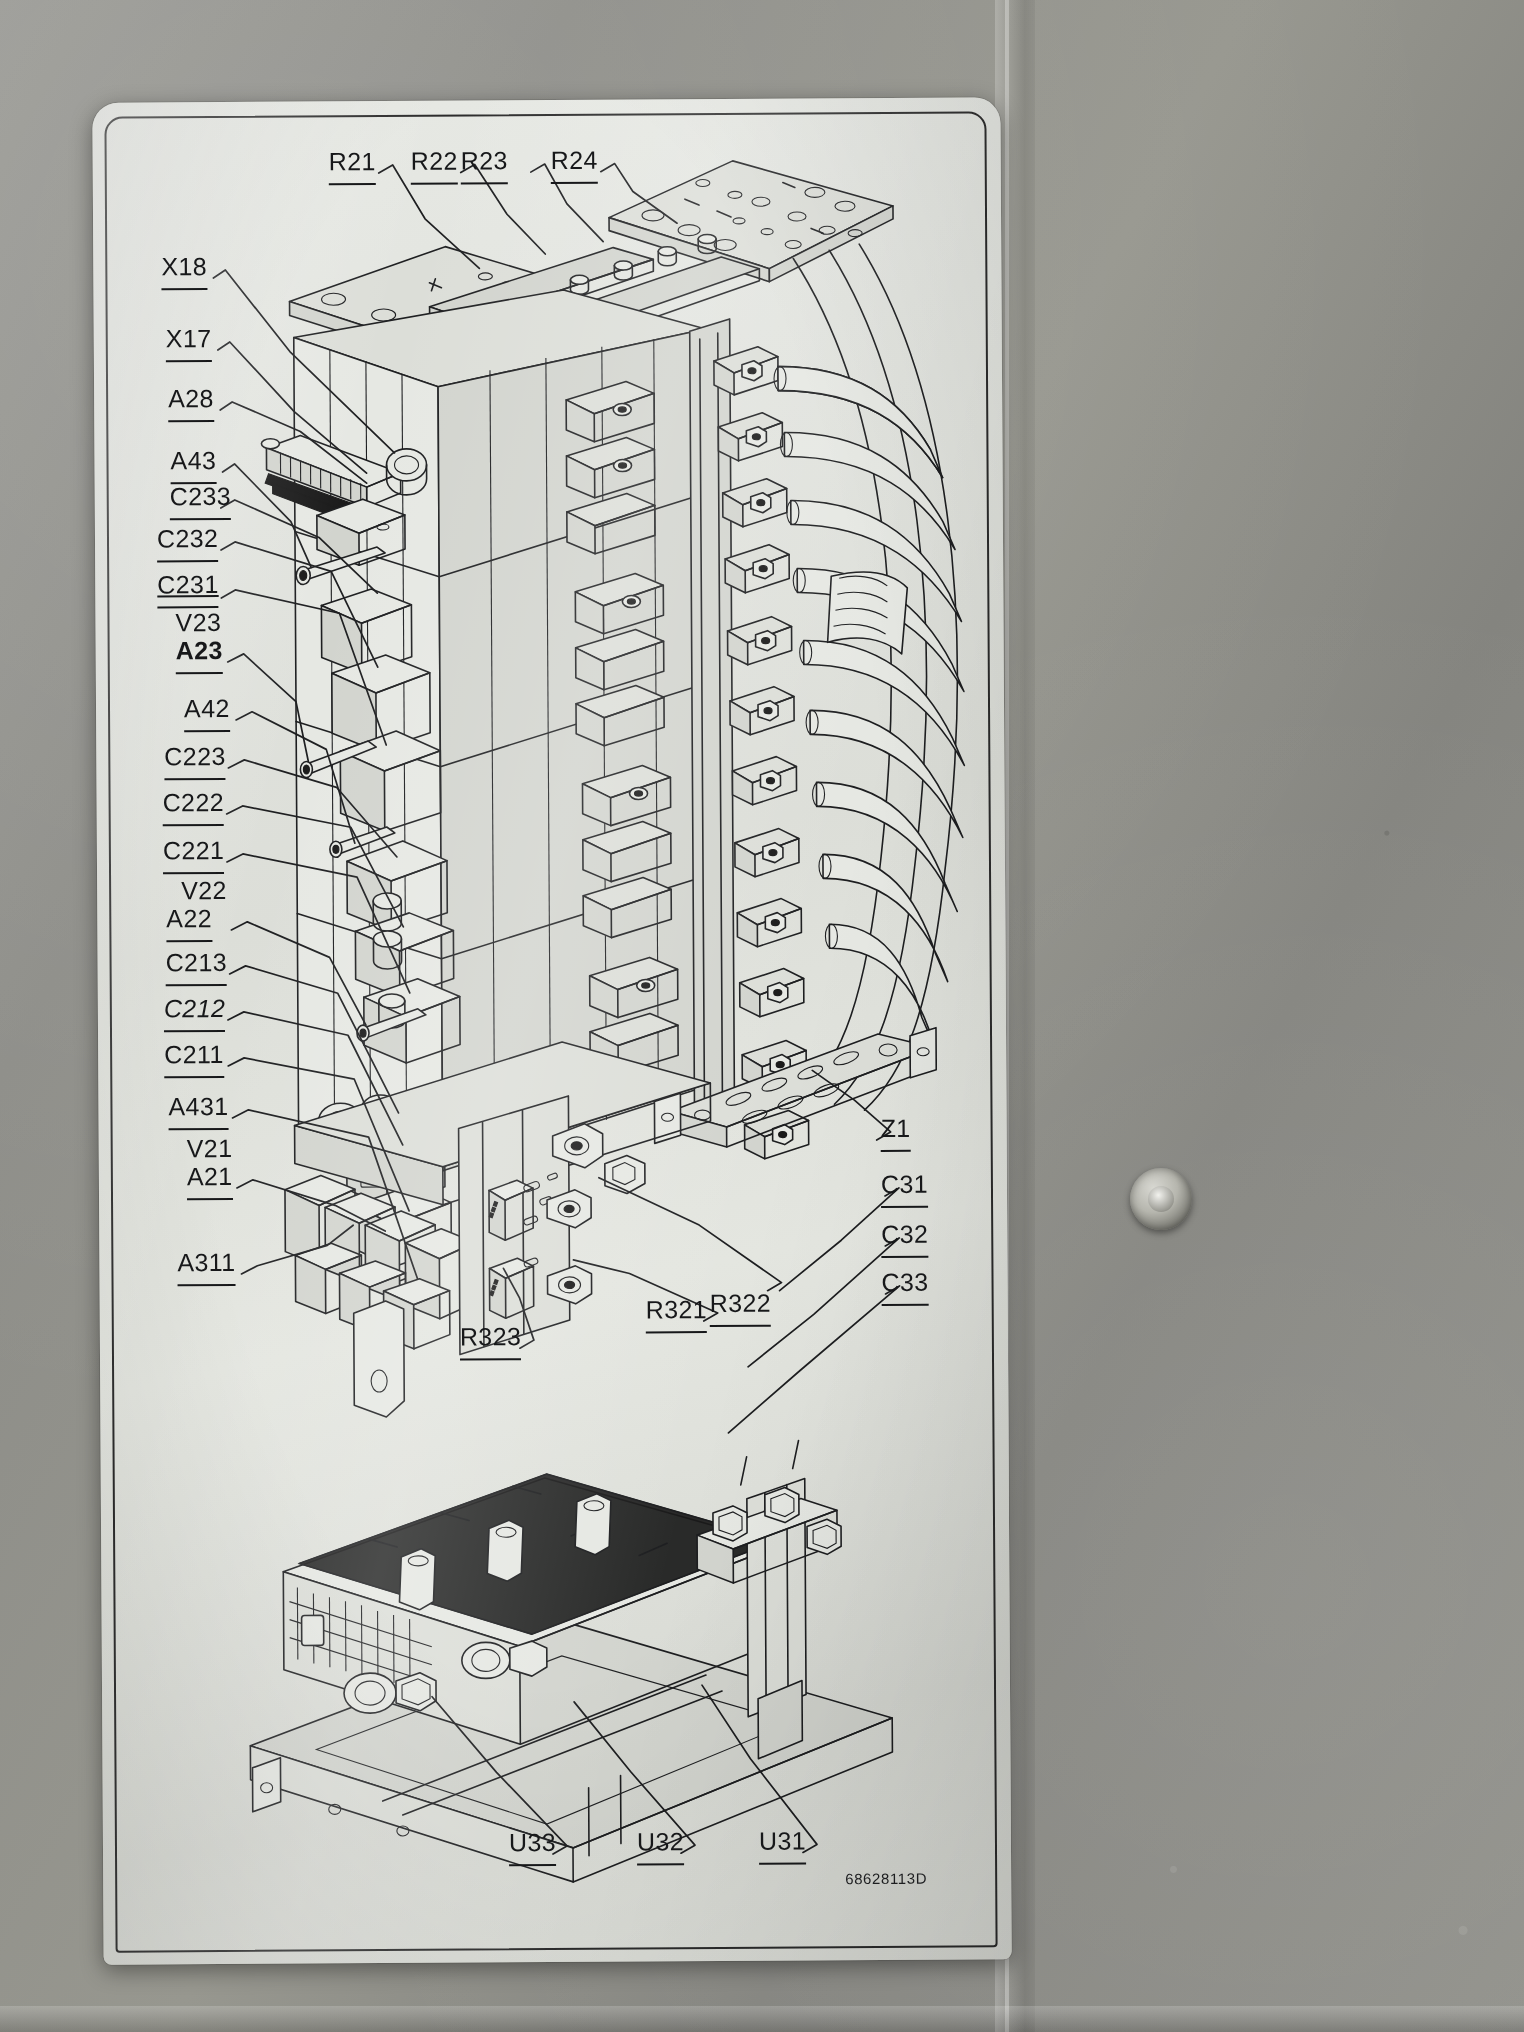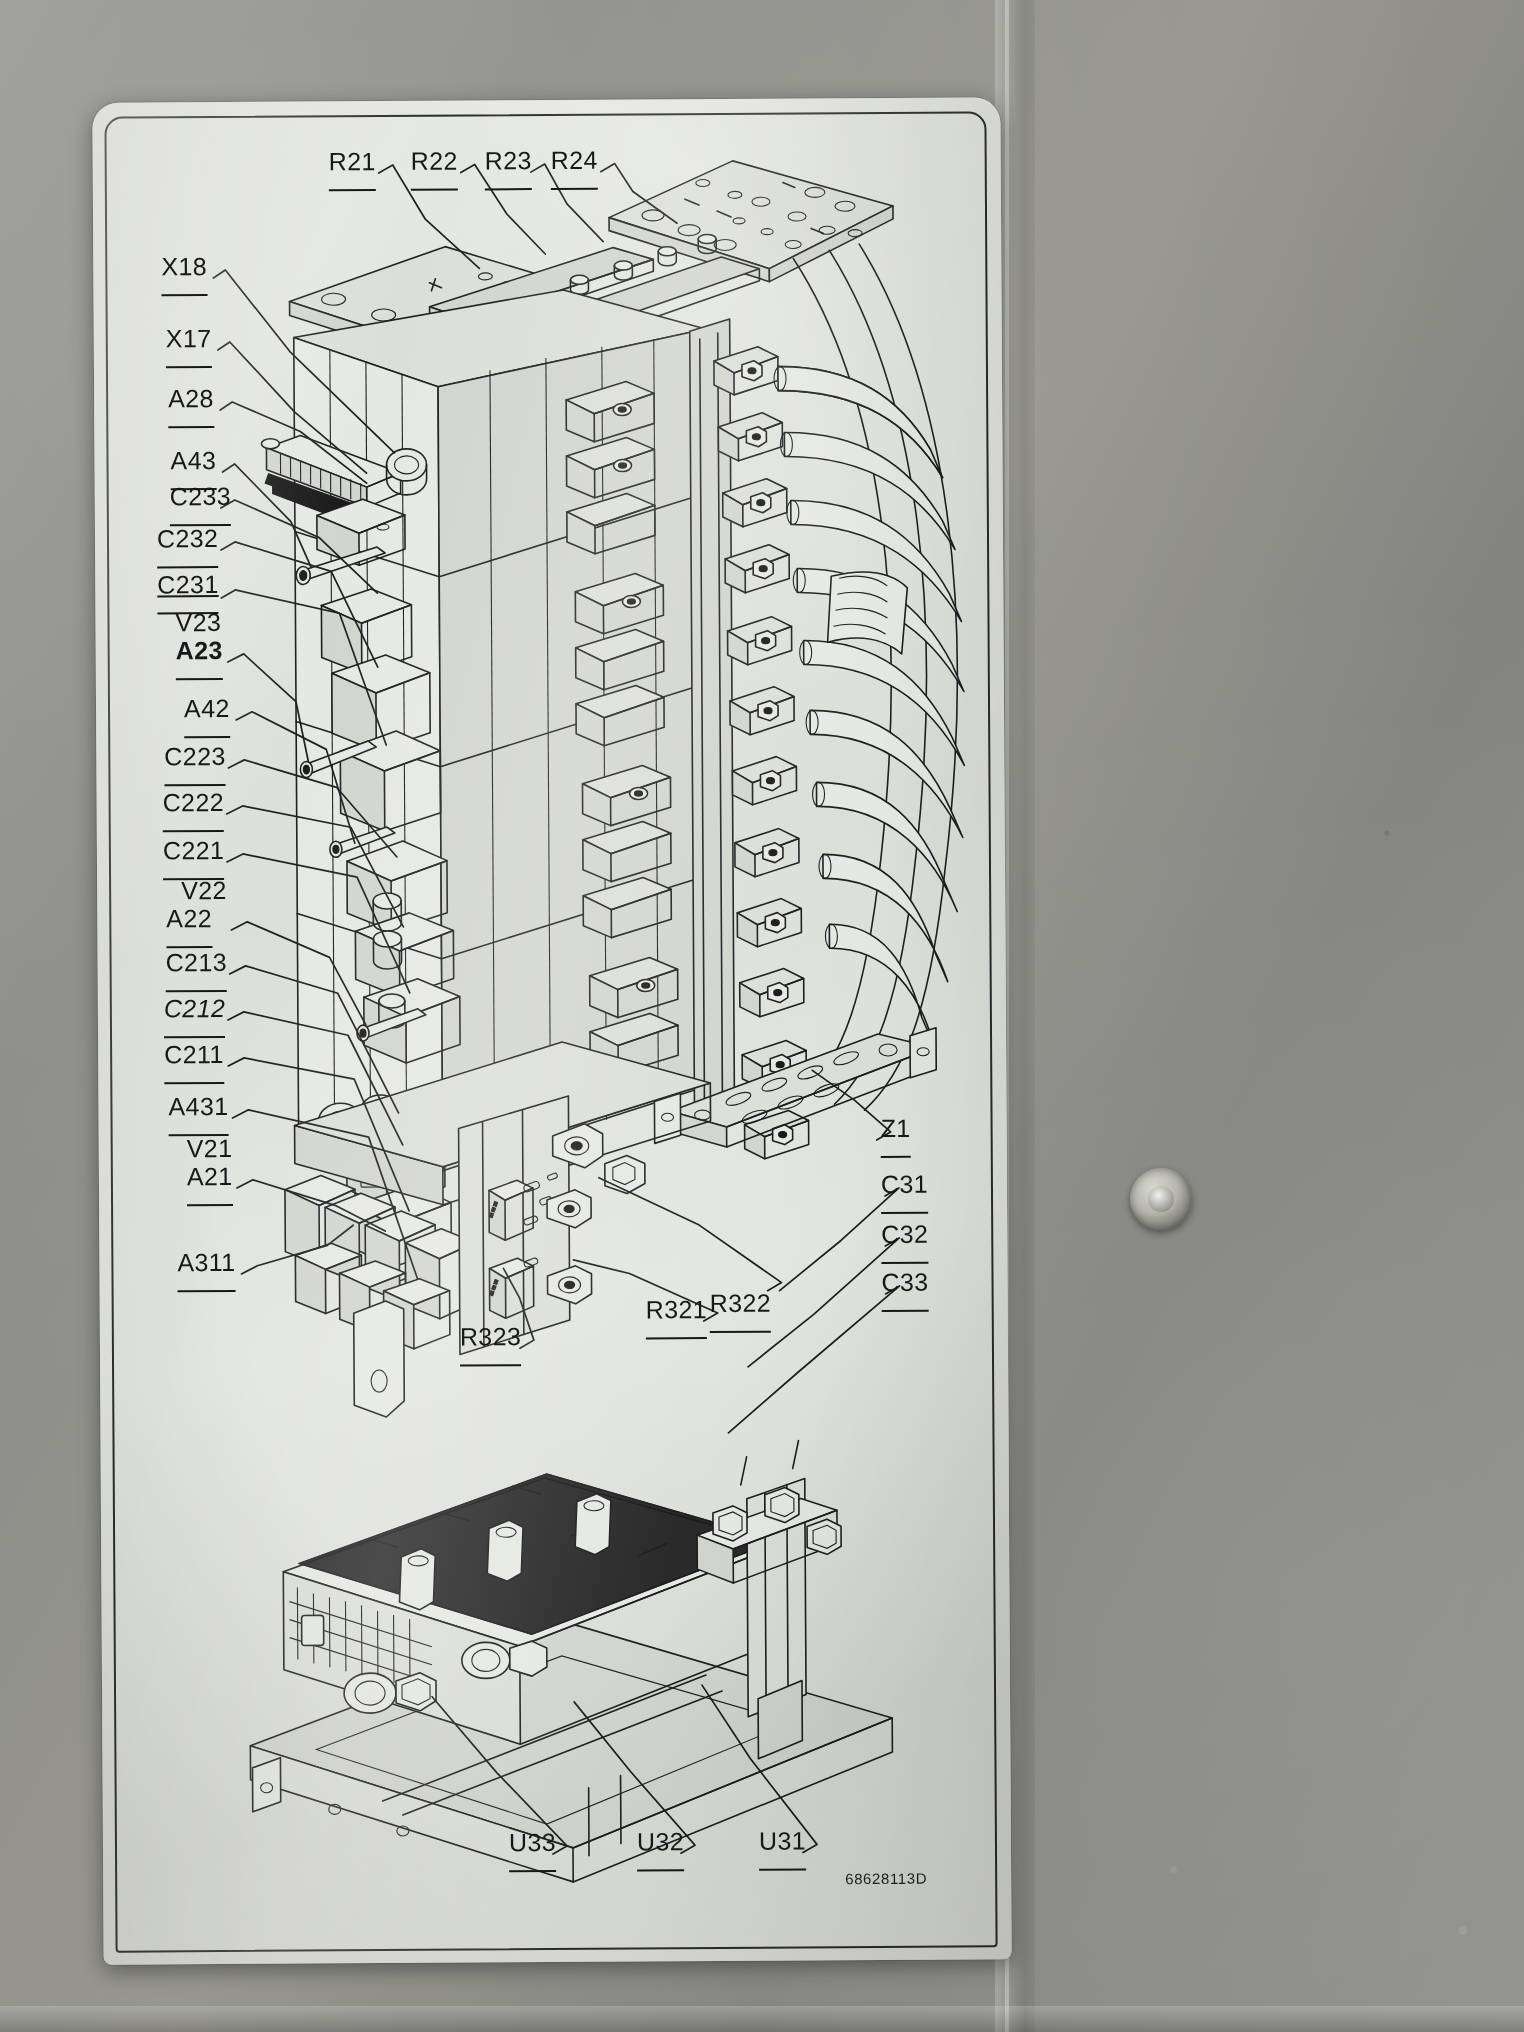--- a/index.html
+++ b/index.html
@@ -87,21 +87,21 @@
   
   .lbl{
     position:absolute;
     font-family:"Liberation Sans", sans-serif;
     font-size:25px;
     letter-spacing:.4px;
     color:#17181a;
     white-space:nowrap;
     line-height:1.02;
   }
-  .lbl.u{border-bottom:2.2px solid #17181a;padding-bottom:14px;}
+  .lbl.u{border-bottom:2.2px solid #17181a;padding-bottom:8px;}
   .lbl.nu{}
   #partno{
     position:absolute;left:742px;top:1772px;
     font-family:"Liberation Sans", sans-serif;
     font-size:15px;letter-spacing:.6px;color:#1d1e20;font-weight:400;
   }
 </style>
 </head>
 <body>
 
@@ -852,21 +852,21 @@
 
     </g>
   </svg>
   </div>
 
   <div id="plate-sheen"></div>
   <div id="plate-vign"></div>
 
   <div class="lbl u" style="left:236px;top:48px;">R21</div>
   <div class="lbl u" style="left:318px;top:48px;">R22</div>
-  <div class="lbl u" style="left:392px;top:48px;">R23</div>
+  <div class="lbl u" style="left:368px;top:48px;">R23</div>
   <div class="lbl u" style="left:458px;top:48px;">R24</div>
 
   <div class="lbl u" style="left:68px;top:152px;">X18</div>
   <div class="lbl u" style="left:72px;top:224px;">X17</div>
   <div class="lbl u" style="left:74px;top:284px;">A28</div>
   <div class="lbl u" style="left:76px;top:346px;">A43</div>
   <div class="lbl u" style="left:50px;top:382px;margin-left:25px;">C233</div>
   <div class="lbl u" style="left:62px;top:424px;">C232</div>
   <div class="lbl u" style="left:62px;top:470px;text-decoration:underline;">C231</div>
   <div class="lbl nu" style="left:80px;top:508px;">V23</div>

